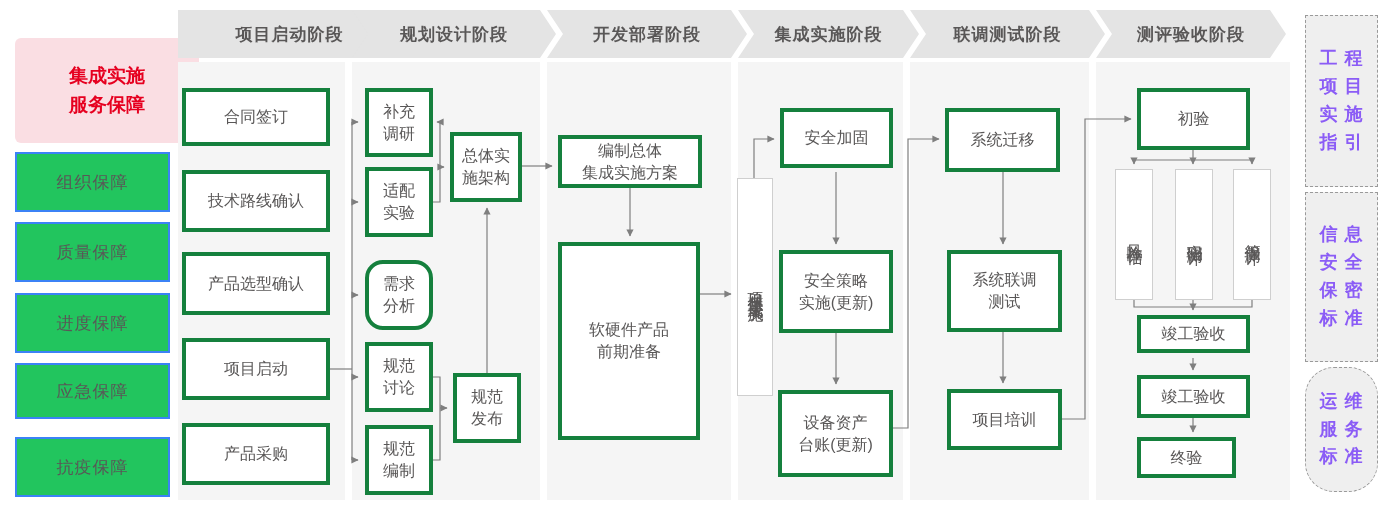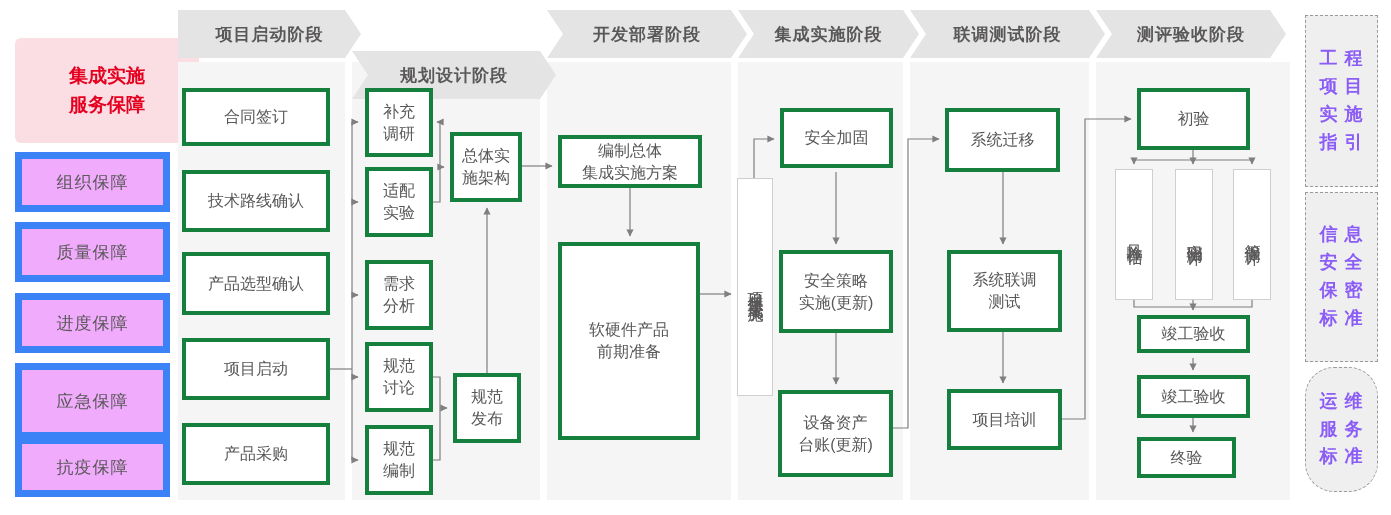--- a/index.html
+++ b/index.html
@@ -7,87 +7,87 @@
     position:relative;width:1391px;height:515px;background:#ffffff;
     font-family:"Liberation Sans","DejaVu Sans",sans-serif;overflow:hidden;
   }
   .col{position:absolute;top:62px;height:438px;background:#f5f5f5;}
   .chev{
     position:absolute;top:10px;height:48px;background:#e4e4e4;
     display:flex;align-items:center;justify-content:center;
     font-size:17px;font-weight:bold;color:#595757;letter-spacing:1px;
     clip-path:polygon(0 0,calc(100% - 16px) 0,100% 50%,calc(100% - 16px) 100%,0 100%,16px 50%);
   }
-  .chev.first{clip-path:polygon(0 0,calc(100% - 16px) 0,100% 50%,calc(100% - 16px) 100%,0 100%);}
+  .chev.first{clip-path:polygon(0 0,calc(100% - 16px) 0,100% 50%,calc(100% - 16px) 100%,0 100%);padding-left:20px;}
   .box{
     position:absolute;background:#ffffff;border:4px solid #15803d;
     display:flex;align-items:center;justify-content:center;text-align:center;
     font-size:16px;color:#595757;white-space:pre-line;line-height:1.35;box-sizing:border-box;
   }
   .vbox{
     position:absolute;background:#ffffff;border:1px solid #cfcfcf;box-sizing:border-box;
     display:flex;align-items:center;justify-content:center;
     writing-mode:vertical-rl;text-orientation:upright;
     font-size:16px;color:#595757;letter-spacing:2px;
   }
   .titlebox{
     position:absolute;background:#fadee3;border-radius:6px;
     display:flex;align-items:center;justify-content:center;text-align:center;
     font-size:19px;font-weight:bold;color:#e60020;white-space:pre-line;line-height:1.5;
   }
   .redbox{
-    position:absolute;background:#f0abfc;border:7px solid #3b82f6;box-sizing:border-box;
+    position:absolute;background:#22c55e;border:2px solid #3b82f6;box-sizing:border-box;
     display:flex;align-items:center;justify-content:center;
     font-size:17px;color:#595757;letter-spacing:1px;
   }
   .dashbox{
     position:absolute;background:#efefef;border:1px dashed #9a9a9a;box-sizing:border-box;
     display:flex;align-items:center;justify-content:center;text-align:center;
     font-size:18px;font-weight:bold;color:#8b5cf6;white-space:pre-line;line-height:1.55;letter-spacing:1px;
   }
   #wires{position:absolute;left:0;top:0;pointer-events:none;}
 </style>
 </head>
 <body>
 
 <div id="stage">
 
   <div class="titlebox" style="left:15px;top:38px;width:184px;height:105px;">集成实施
 服务保障</div>
   <div class="redbox" style="left:15px;top:152px;width:155px;height:60px;">组织保障</div>
   <div class="redbox" style="left:15px;top:222px;width:155px;height:60px;">质量保障</div>
   <div class="redbox" style="left:15px;top:293px;width:155px;height:60px;">进度保障</div>
-  <div class="redbox" style="left:15px;top:363px;width:155px;height:76px;">应急保障</div>
+  <div class="redbox" style="left:15px;top:363px;width:155px;height:56px;">应急保障</div>
   <div class="redbox" style="left:15px;top:437px;width:155px;height:60px;">抗疫保障</div>
 
   <div class="col" style="left:178px;width:167px;"></div>
   <div class="col" style="left:352px;width:188px;"></div>
   <div class="col" style="left:547px;width:184px;"></div>
   <div class="col" style="left:738px;width:165px;"></div>
   <div class="col" style="left:910px;width:179px;"></div>
   <div class="col" style="left:1096px;width:194px;"></div>
 
   <div class="chev first" style="left:178px;width:183px;">项目启动阶段</div>
-  <div class="chev" style="left:352px;width:204px;margin-top:41px;">规划设计阶段</div>
+  <div class="chev" style="left:352px;width:204px;">规划设计阶段</div>
   <div class="chev" style="left:547px;width:200px;">开发部署阶段</div>
   <div class="chev" style="left:738px;width:181px;">集成实施阶段</div>
   <div class="chev" style="left:910px;width:195px;">联调测试阶段</div>
   <div class="chev" style="left:1096px;width:190px;">测评验收阶段</div>
 
   <div class="box" style="left:182px;top:88px;width:148px;height:58px;">合同签订</div>
   <div class="box" style="left:182px;top:170px;width:148px;height:62px;">技术路线确认</div>
   <div class="box" style="left:182px;top:252px;width:148px;height:63px;">产品选型确认</div>
   <div class="box" style="left:182px;top:338px;width:148px;height:62px;">项目启动</div>
   <div class="box" style="left:182px;top:423px;width:148px;height:62px;">产品采购</div>
 
   <div class="box" style="left:365px;top:88px;width:68px;height:69px;">补充
 调研</div>
   <div class="box" style="left:365px;top:167px;width:68px;height:70px;">适配
 实验</div>
-  <div class="box" style="left:365px;top:260px;width:68px;height:70px;">需求
+  <div class="box" style="left:365px;top:260px;width:68px;height:70px;border-radius:18px;">需求
 分析</div>
   <div class="box" style="left:365px;top:342px;width:68px;height:70px;">规范
 讨论</div>
   <div class="box" style="left:365px;top:425px;width:68px;height:70px;">规范
 编制</div>
   <div class="box" style="left:450px;top:132px;width:72px;height:70px;">总体实
 施架构</div>
   <div class="box" style="left:453px;top:373px;width:68px;height:70px;">规范
 发布</div>
 

